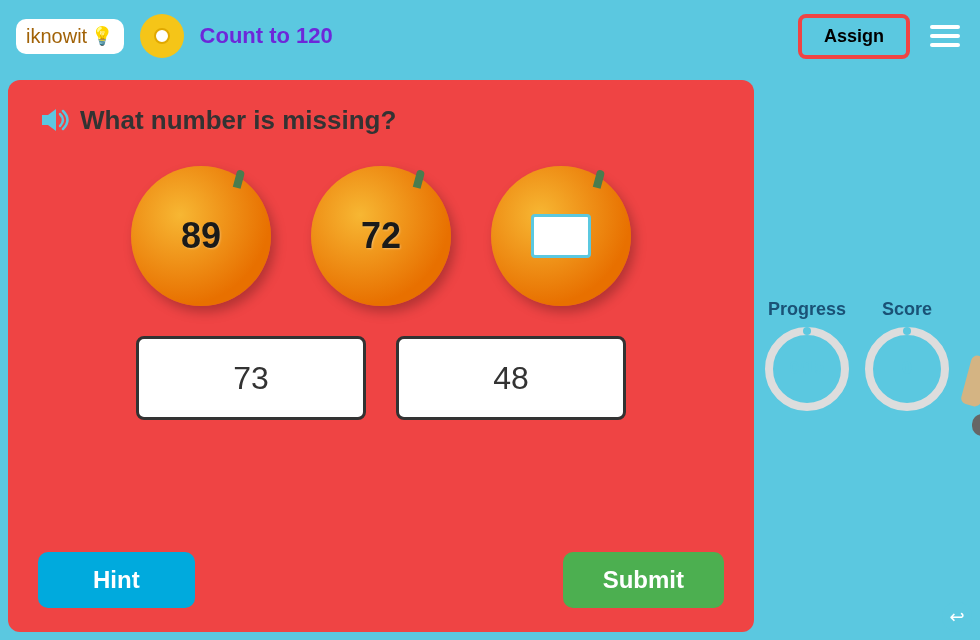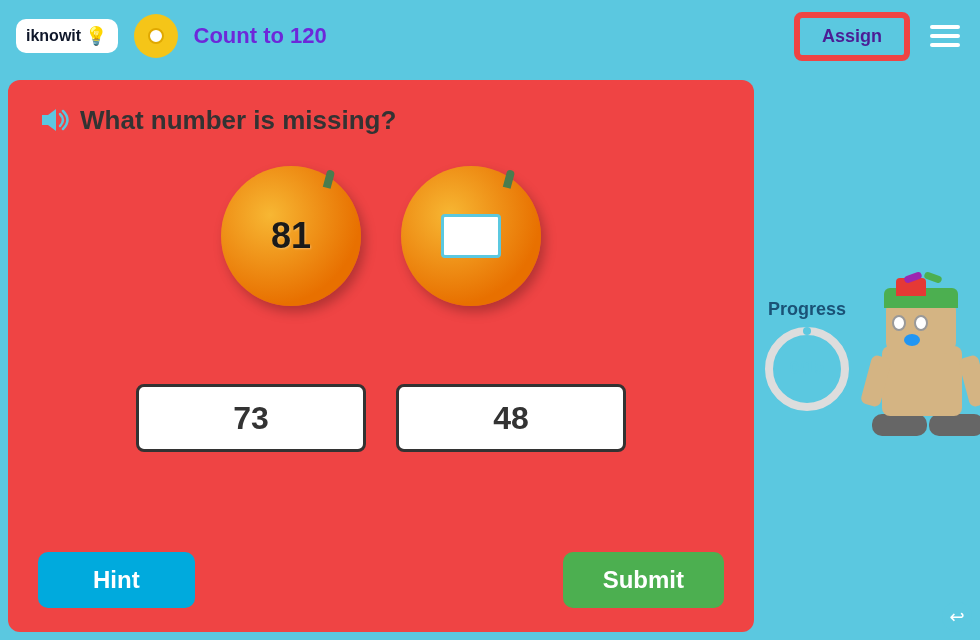--- a/index.html
+++ b/index.html
@@ -22,23 +22,23 @@
     }
     .logo-box {
       background: white;
       border-radius: 10px;
       padding: 6px 10px;
       display: flex;
       align-items: center;
       gap: 4px;
     }
     .logo-text {
-      font-size: 16px;
-      font-weight: bold;
-      color: #0f172a;
+      font-size: 20px;
+      font-weight: normal;
+      color: #a16207;
     }
     .logo-bulb {
       font-size: 18px;
       color: #1a7ab5;
     }
     .lesson-icon {
       width: 44px;
       height: 44px;
       background: #f5c518;
       border-radius: 50%;
@@ -55,22 +55,22 @@
       border: 2px solid #e0a800;
     }
     .lesson-title {
       font-size: 22px;
       font-weight: bold;
       color: #6d28d9;
       flex: 1;
     }
     .assign-btn {
       background: transparent;
-      border: 6px solid #ef4444;
-      color: #4c1d95;
+      border: 4px solid #ef4444;
+      color: #000000;
       font-size: 18px;
       font-weight: bold;
       padding: 8px 22px;
       border-radius: 8px;
       cursor: pointer;
     }
     .hamburger-btn {
       background: transparent;
       border: none;
       cursor: pointer;
@@ -183,32 +183,31 @@
 
     
     .choices-row {
       display: flex;
       justify-content: center;
       gap: 30px;
       margin-bottom: 20px;
     }
     .choice-btn {
       width: 230px;
-      height: 68px;
+      height: 84px;
       border: 3px solid #333;
       border-radius: 8px;
       background: white;
       font-size: 32px;
-      font-weight: bold;
+      font-weight: normal;
       color: #333;
       cursor: pointer;
       display: flex;
       align-items: center;
       justify-content: center;
-      margin-top: 48px;
     }
 
     
     .bottom-bar {
       display: flex;
       justify-content: space-between;
       align-items: center;
       margin-top: auto;
     }
     .hint-btn {
@@ -430,21 +429,26 @@
           <path d="M22,10 Q28,16 22,22" stroke="#5bc8e0" stroke-width="2.5" fill="none" stroke-linecap="round"></path>
           <path d="M25,7 Q34,16 25,25" stroke="#5bc8e0" stroke-width="2.5" fill="none" stroke-linecap="round"></path>
         </svg>
       </div>
       <span class="question-text">What number is missing?</span>
     </div>
 
     <div class="oranges-row">
       <div class="orange-wrapper">
         <div class="orange">
-          <span class="orange-num">81</span>
+          <span class="orange-num">89</span>
+        </div>
+      </div>
+      <div class="orange-wrapper">
+        <div class="orange">
+          <span class="orange-num">72</span>
         </div>
       </div>
       <div class="orange-wrapper">
         <div class="orange orange-blank">
           <div class="blank-box"></div>
         </div>
       </div>
     </div>
 
     <div class="choices-row">
@@ -465,20 +469,30 @@
       <div class="stat-label">Progress</div>
       <div class="circle-gauge">
         <svg width="90" height="90" viewBox="0 0 90 90">
           <circle cx="45" cy="45" r="38" fill="none" stroke="#ddd" stroke-width="8"></circle>
           <circle cx="45" cy="45" r="38" fill="none" stroke="#5bc8e0" stroke-width="8" stroke-dasharray="0 239" stroke-linecap="round" transform="rotate(-90 45 45)"></circle>
         </svg>
         <span class="gauge-value">0/15</span>
       </div>
     </div>
 
+    <div>
+      <div class="stat-label">Score</div>
+      <div class="circle-gauge">
+        <svg width="90" height="90" viewBox="0 0 90 90">
+          <circle cx="45" cy="45" r="38" fill="none" stroke="#ddd" stroke-width="8"></circle>
+          <circle cx="45" cy="45" r="38" fill="none" stroke="#5bc8e0" stroke-width="8" stroke-dasharray="0 239" stroke-linecap="round" transform="rotate(-90 45 45)"></circle>
+        </svg>
+        <span class="gauge-value">0</span>
+      </div>
+    </div>
 
     <div class="mascot-area">
       <div class="mascot">
 
         <div class="mascot-track left"></div>
 
         <div class="mascot-track right"></div>
 
         <div class="mascot-body"></div>
 

